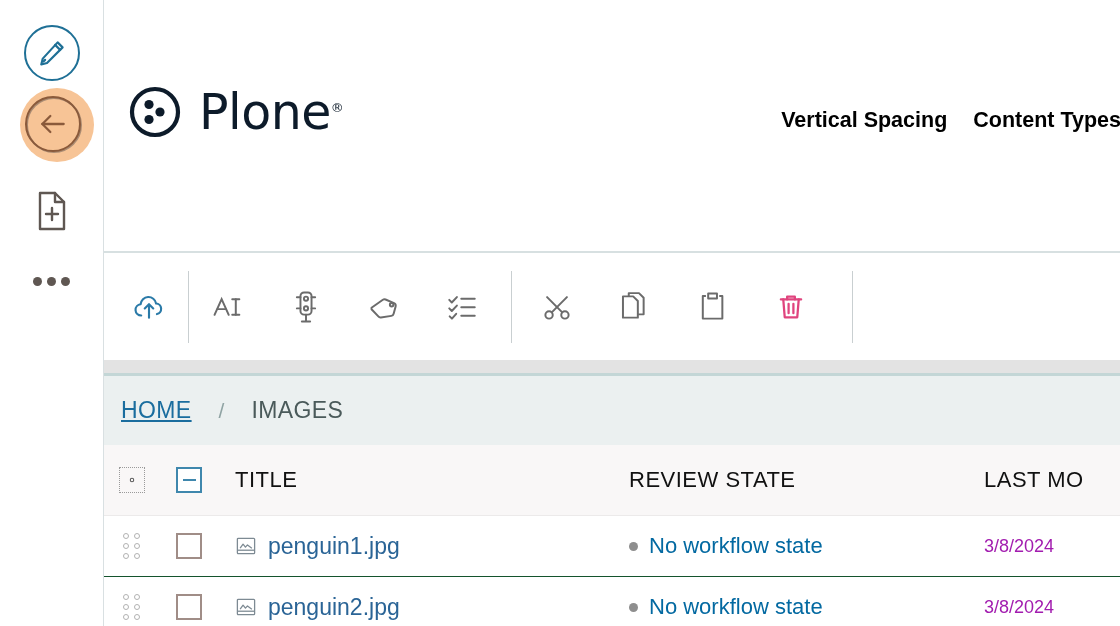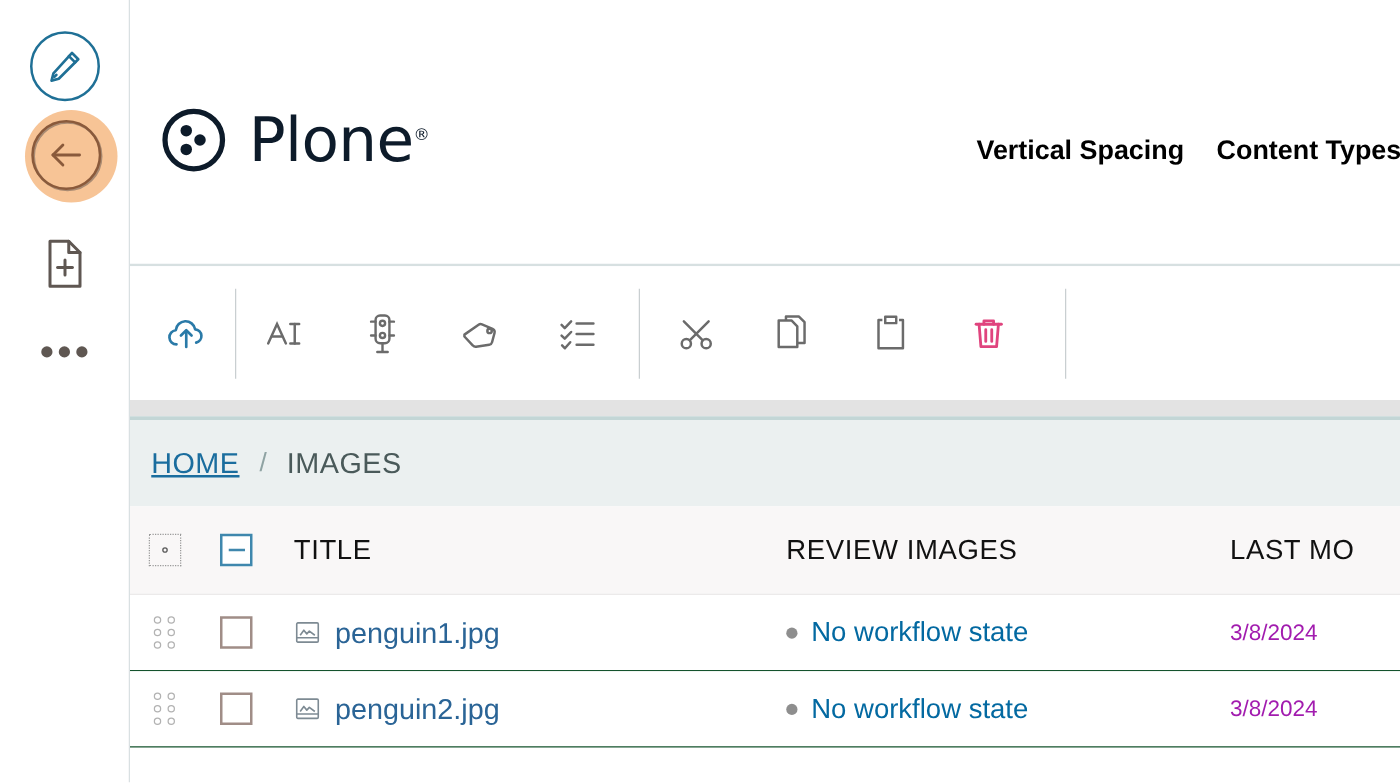--- a/index.html
+++ b/index.html
@@ -41,21 +41,21 @@
     margin-left:3px; margin-top:-3px;
   }
   .dots-more{ display:flex; gap:5px; align-items:center; }
   .dots-more i{ width:9px;height:9px;border-radius:50%; background:#5f5752; display:block; }
 
   
   .main{ position:absolute; left:104px; top:0; right:0; bottom:0; background:#fff; }
 
   
   .site-header{
-    position:relative; height:213px; background:#fff;
+    position:relative; height:253px; background:#fff;
     border-bottom:2px solid #d7e0e1;
   }
   .logo-row{
     position:absolute; left:25px; top:86px; display:flex; align-items:center; gap:18px;
   }
   .logo-text{
     font-size:49px; font-weight:400; color:#0d1b2a; letter-spacing:-0.5px;
     font-family:"DejaVu Sans", sans-serif; line-height:1; position:relative;
   }
   .logo-reg{ font-size:13px; vertical-align:super; color:#0d1b2a; }
@@ -73,21 +73,21 @@
   }
   .tbar-sep{ width:1px; height:72px; background:#c9cfd1; }
   .tbar-btn{
     width:78px; height:78px; display:flex; align-items:center; justify-content:center;
   }
   .tbar-gray{ height:13px; background:#e3e3e3; }
   .tbar-teal{ height:3px; background:#c3d6d6; }
 
   
   .crumbs{
-    height:69px; background:#ebf0f0; display:flex; align-items:center; padding-left:17px; gap:16px;
+    height:69px; background:#ebf0f0; display:flex; align-items:center; padding-left:17px; gap:27px;
   }
   .crumb-link{
     font-size:23px; color:#1a6d9e; text-decoration:underline; letter-spacing:.4px;
     font-family:"Liberation Sans", sans-serif;
   }
   .crumb-sep{ font-size:21px; color:#8fa3a3; }
   .crumb-cur{ font-size:23px; color:#4a5a5a; letter-spacing:.4px; }
 
   
   .tbl{ width:100%; }
@@ -310,21 +310,21 @@
         </div>
         <div class="c-check">
           <span class="chk-indet">
               <i></i>
             </span>
         </div>
         <div class="c-title">
           <span class="th-text">TITLE</span>
         </div>
         <div class="c-state">
-          <span class="th-text">REVIEW IMAGES</span>
+          <span class="th-text">REVIEW STATE</span>
         </div>
         <div class="c-date">
           <span class="th-text">LAST MO</span>
         </div>
       </div>
 
       <div class="row">
         <div class="c-handle">
           <span class="handle">
               <i></i>

